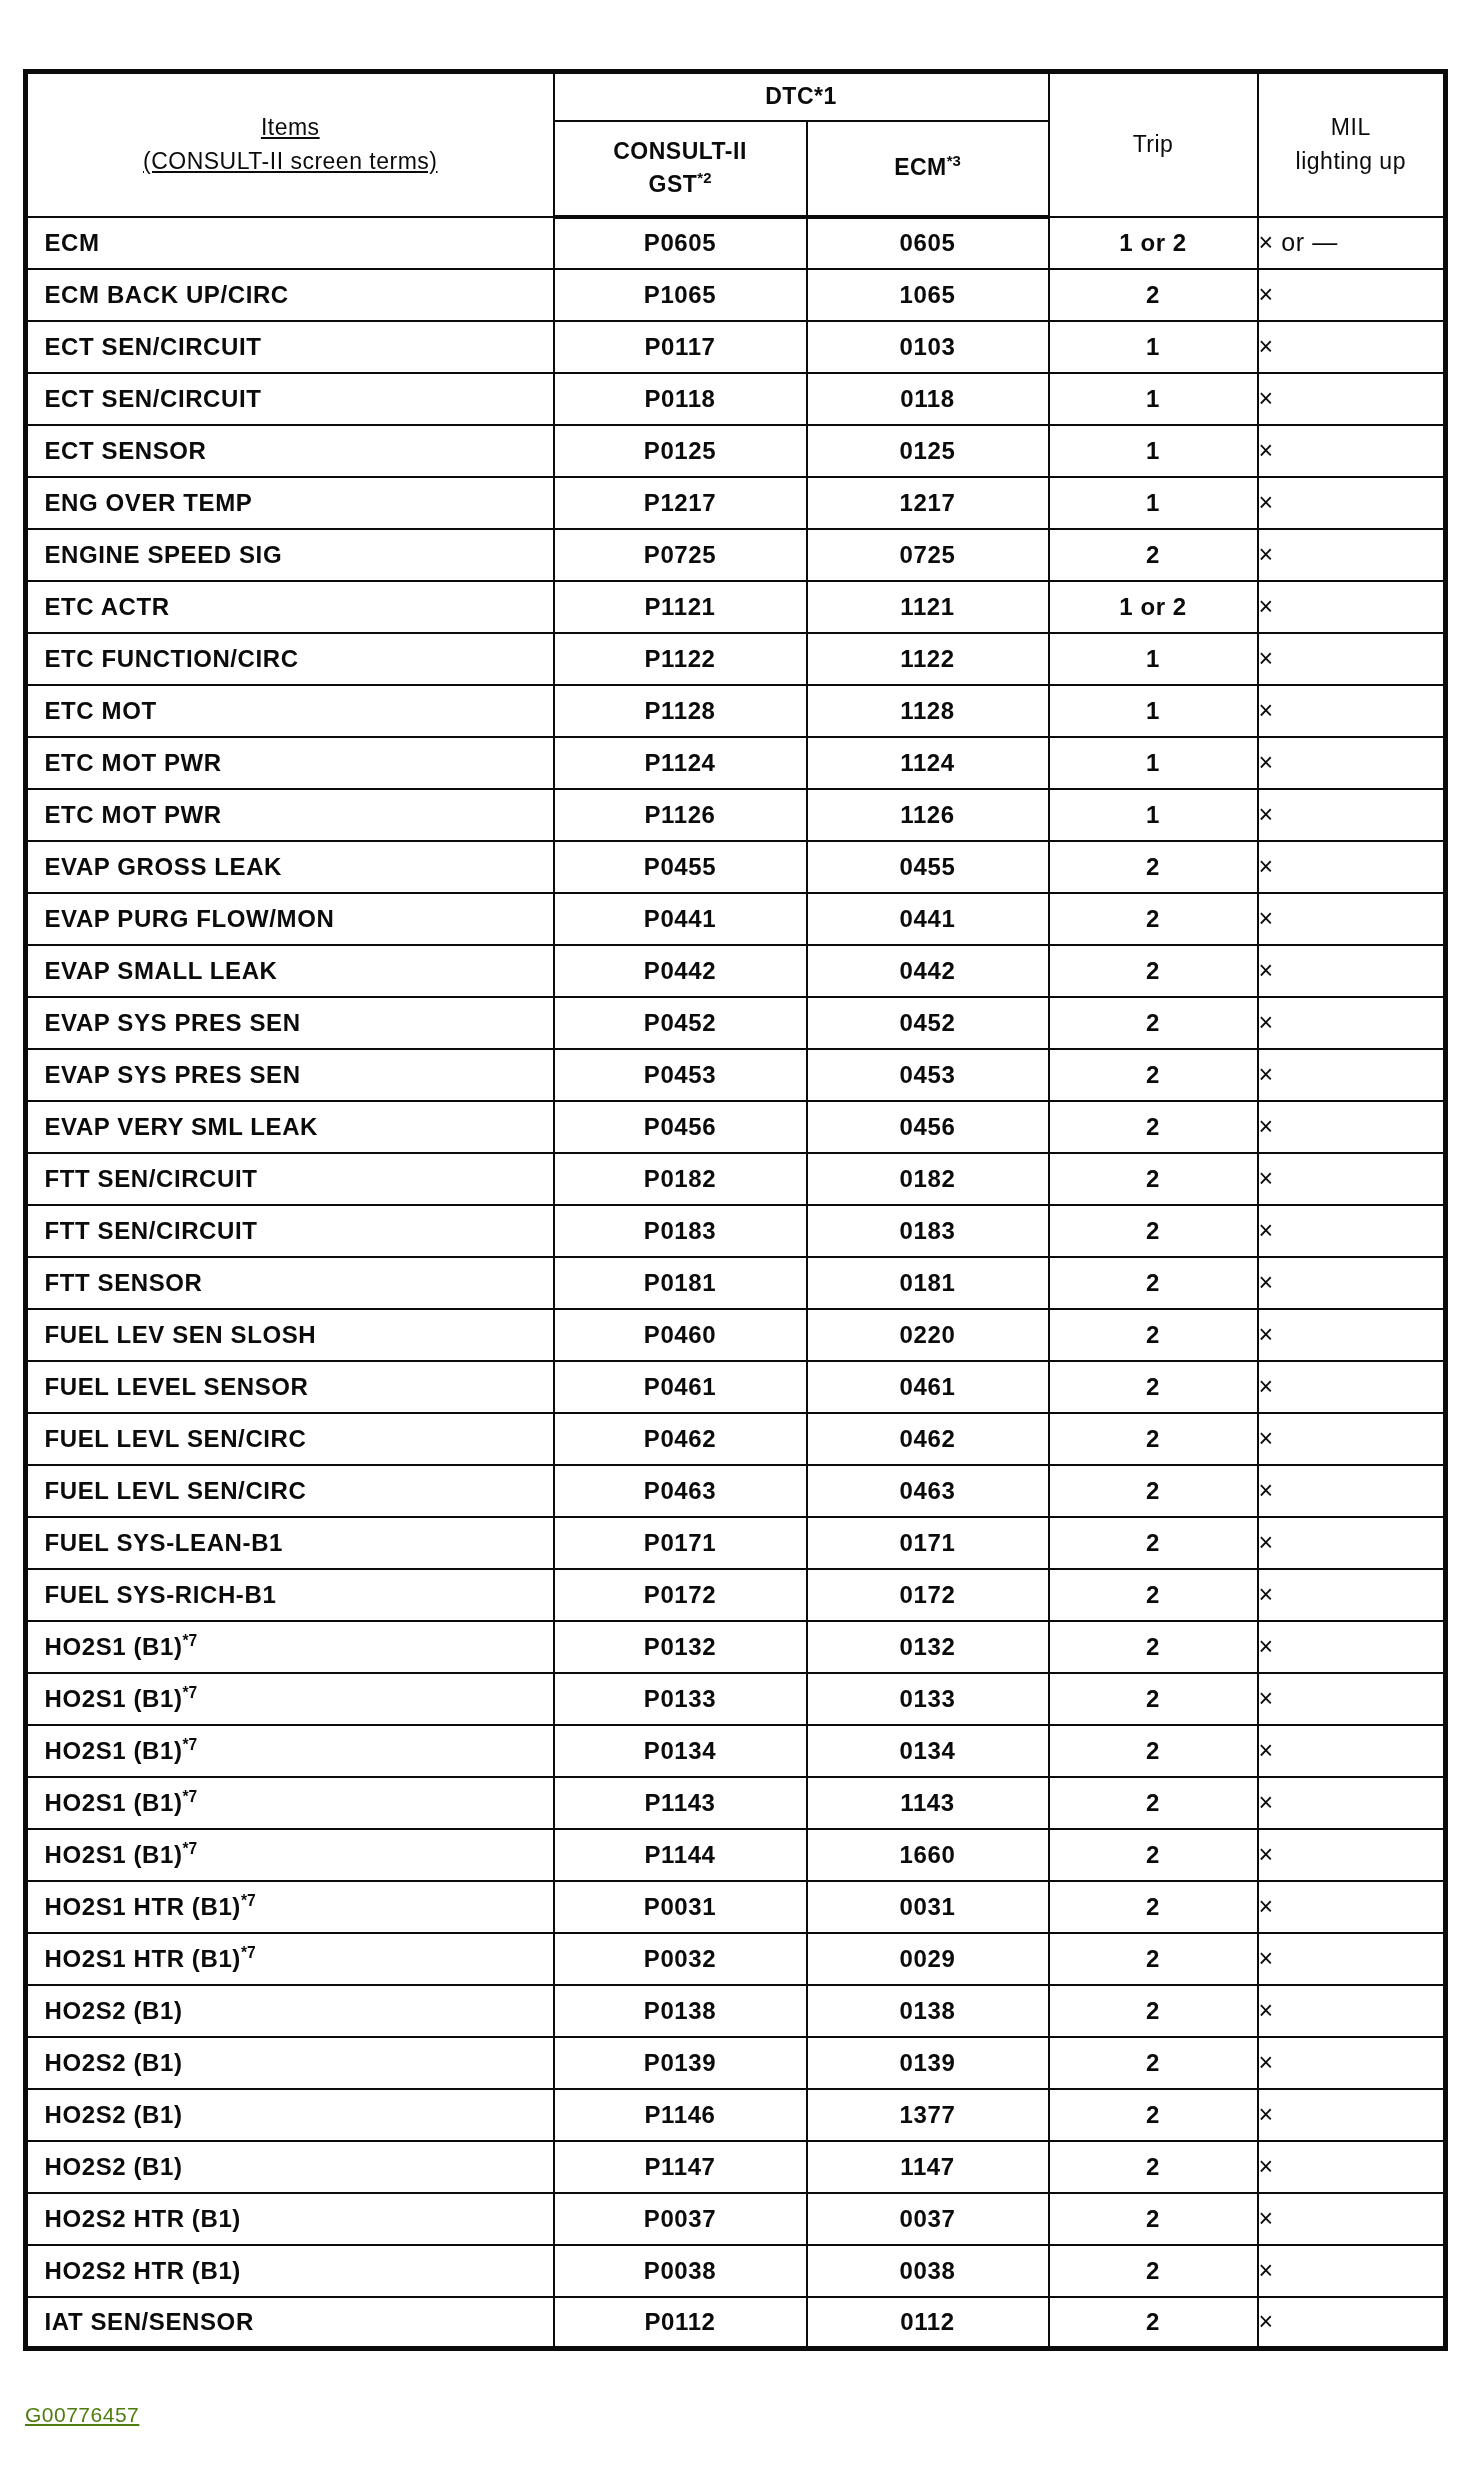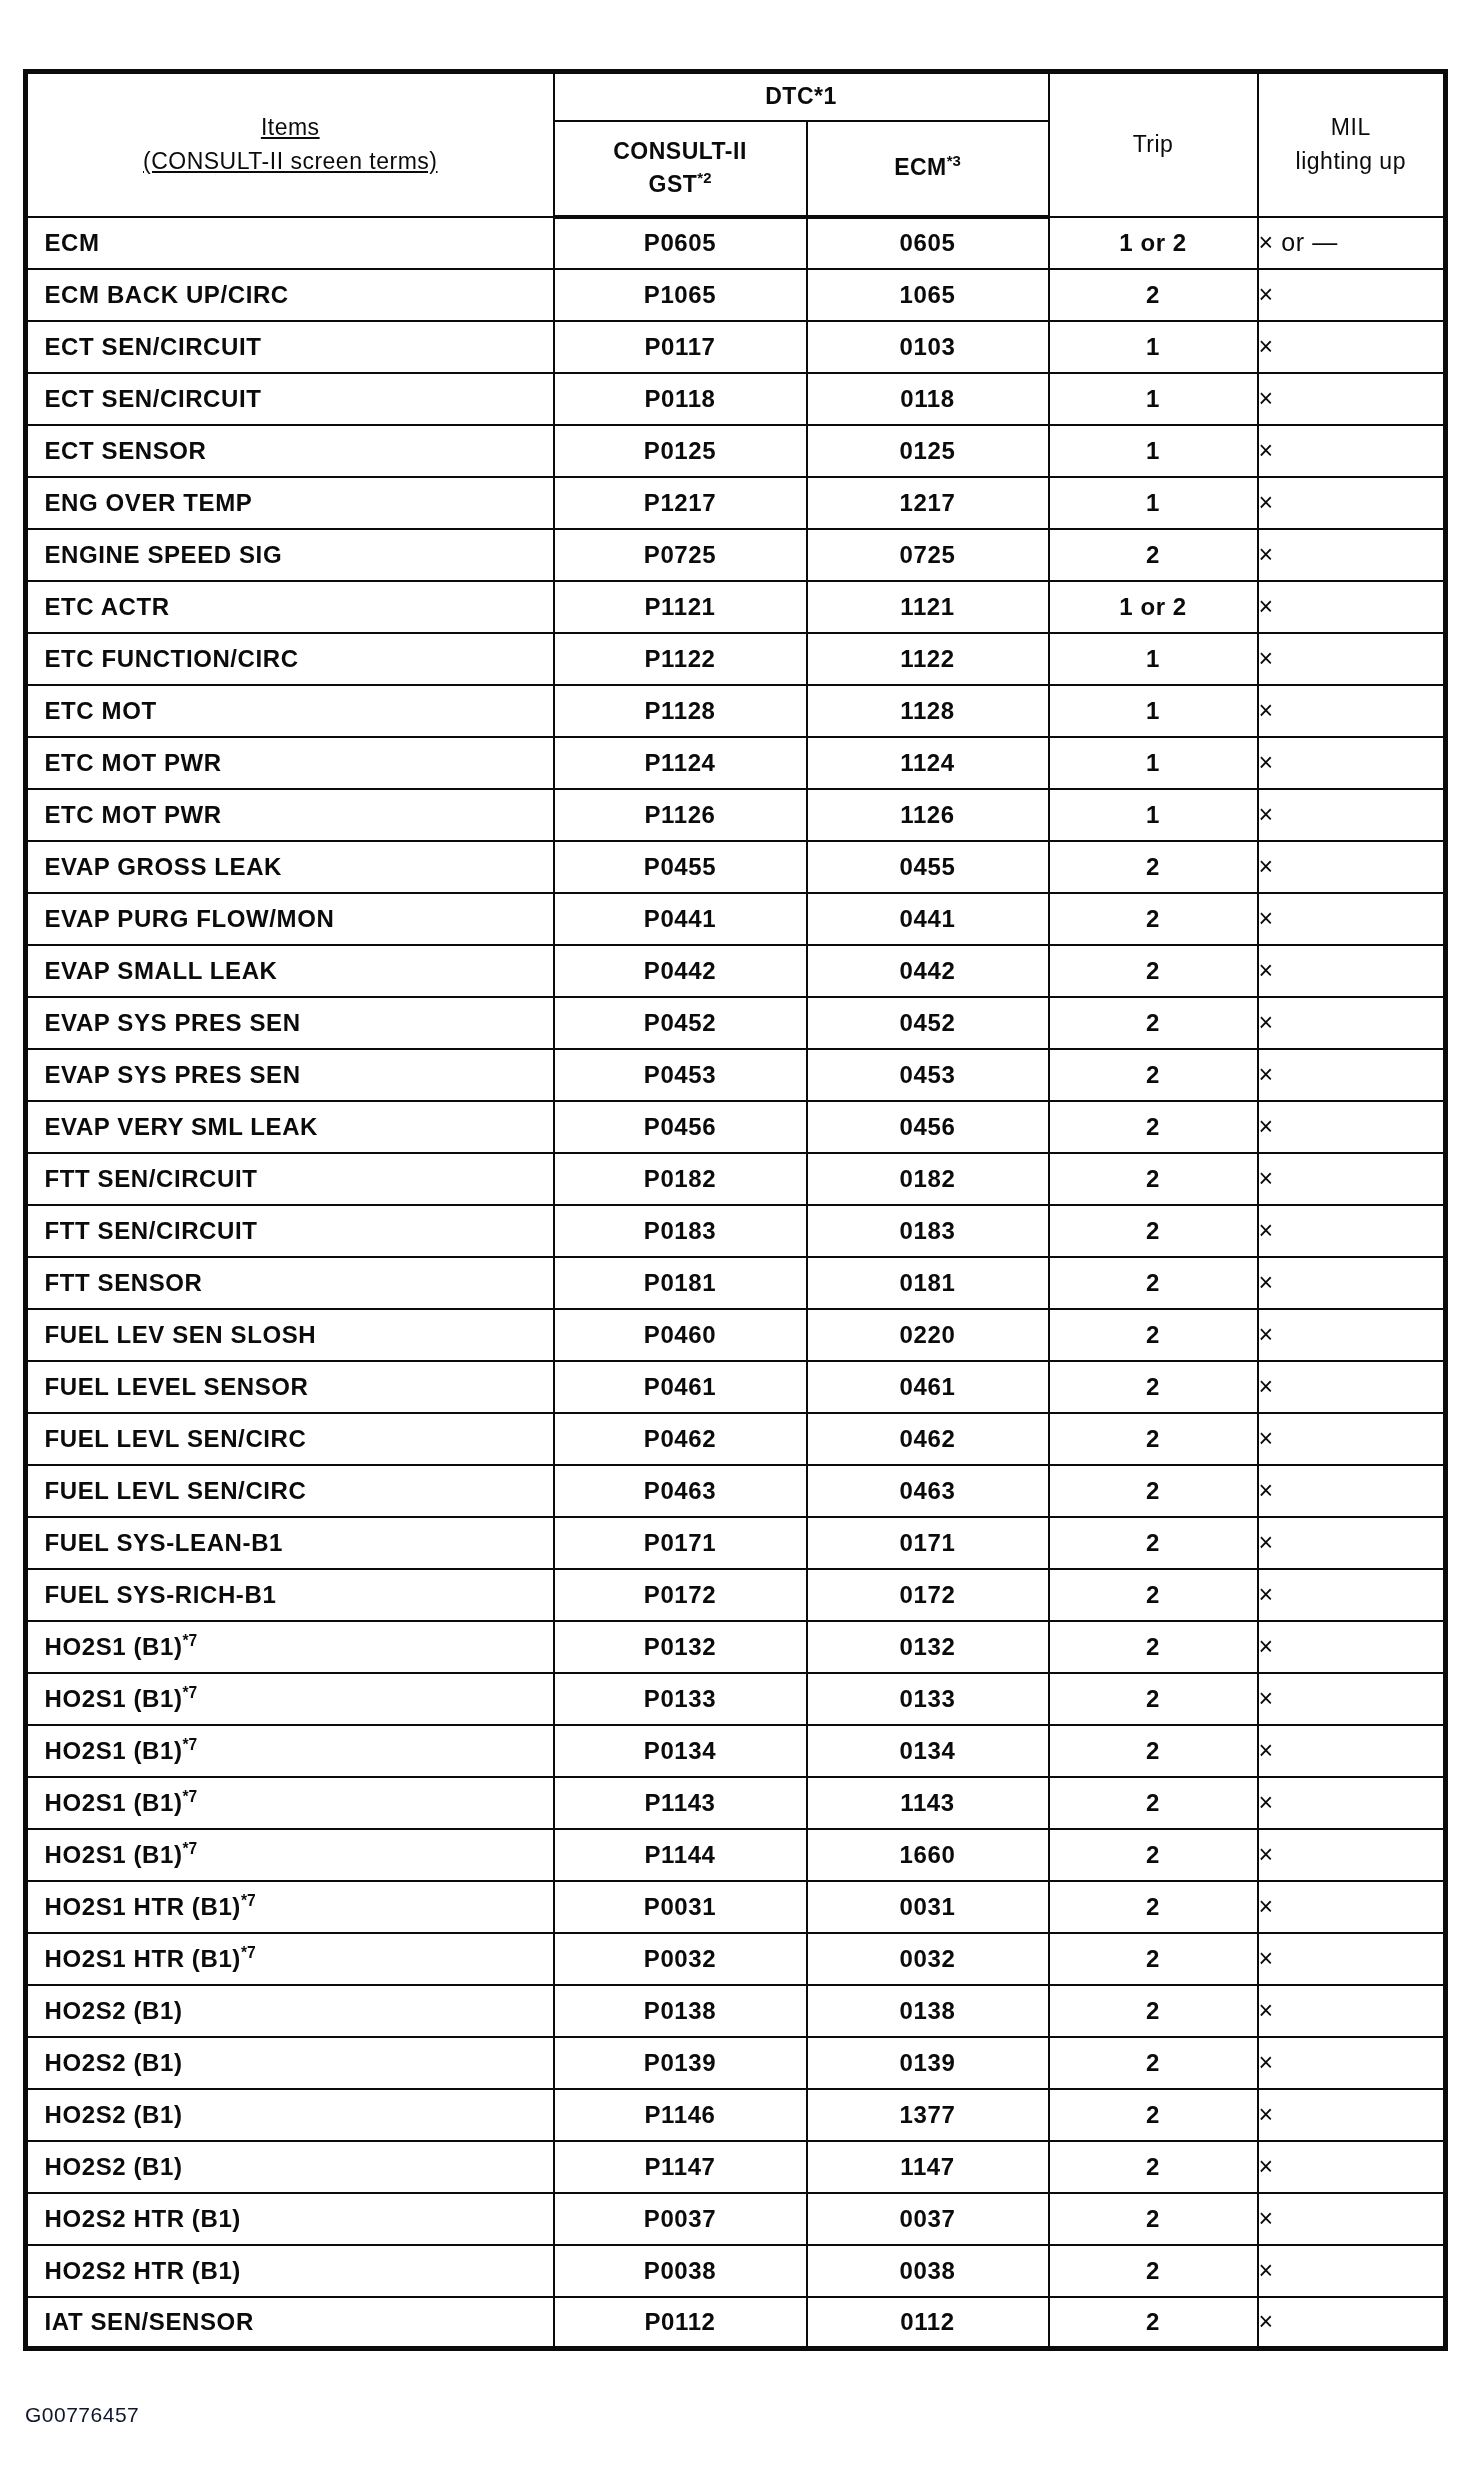--- a/index.html
+++ b/index.html
@@ -62,21 +62,22 @@
     vertical-align:super;
     letter-spacing:0;
   }
   .figure-code {
     position:absolute;
     left:25px;
     top:2403px;
     font-size:21px;
     font-weight:400;
     letter-spacing:0.5px;
-    color:#0f172a;
+    color:#4d7c0f;
+    text-decoration:underline;
   }
 </style>
 </head>
 <body>
 
 <div class="page">
 
   <table class="dtc">
     <colgroup>
       <col style="width:528px">
@@ -336,21 +337,21 @@
         <tr>
           <td class="c-item"><span>HO2S1 HTR (B1)</span><sup>*7</sup></td>
           <td class="c-gst"><span>P0031</span></td>
           <td class="c-ecm"><span>0031</span></td>
           <td class="c-trip"><span>2</span></td>
           <td class="c-mil"><span>×</span></td>
         </tr>
         <tr>
           <td class="c-item"><span>HO2S1 HTR (B1)</span><sup>*7</sup></td>
           <td class="c-gst"><span>P0032</span></td>
-          <td class="c-ecm"><span>0032</span></td>
+          <td class="c-ecm"><span>0029</span></td>
           <td class="c-trip"><span>2</span></td>
           <td class="c-mil"><span>×</span></td>
         </tr>
         <tr>
           <td class="c-item"><span>HO2S2 (B1)</span></td>
           <td class="c-gst"><span>P0138</span></td>
           <td class="c-ecm"><span>0138</span></td>
           <td class="c-trip"><span>2</span></td>
           <td class="c-mil"><span>×</span></td>
         </tr>

